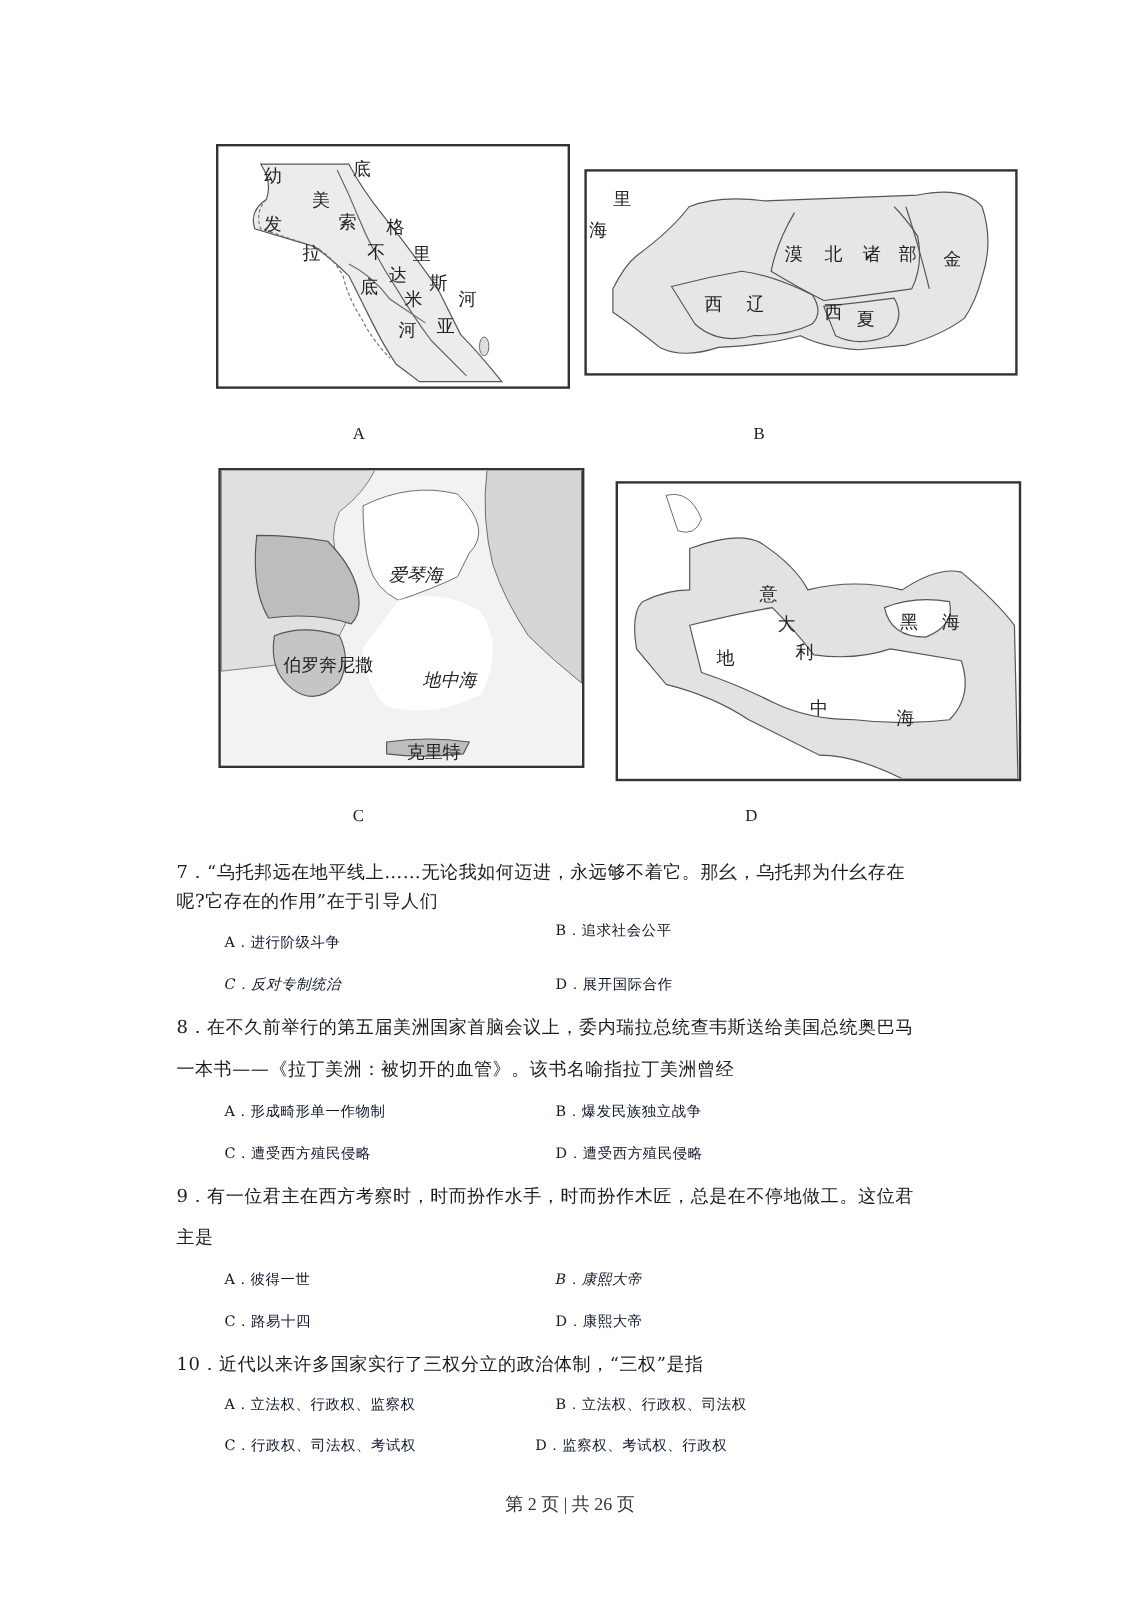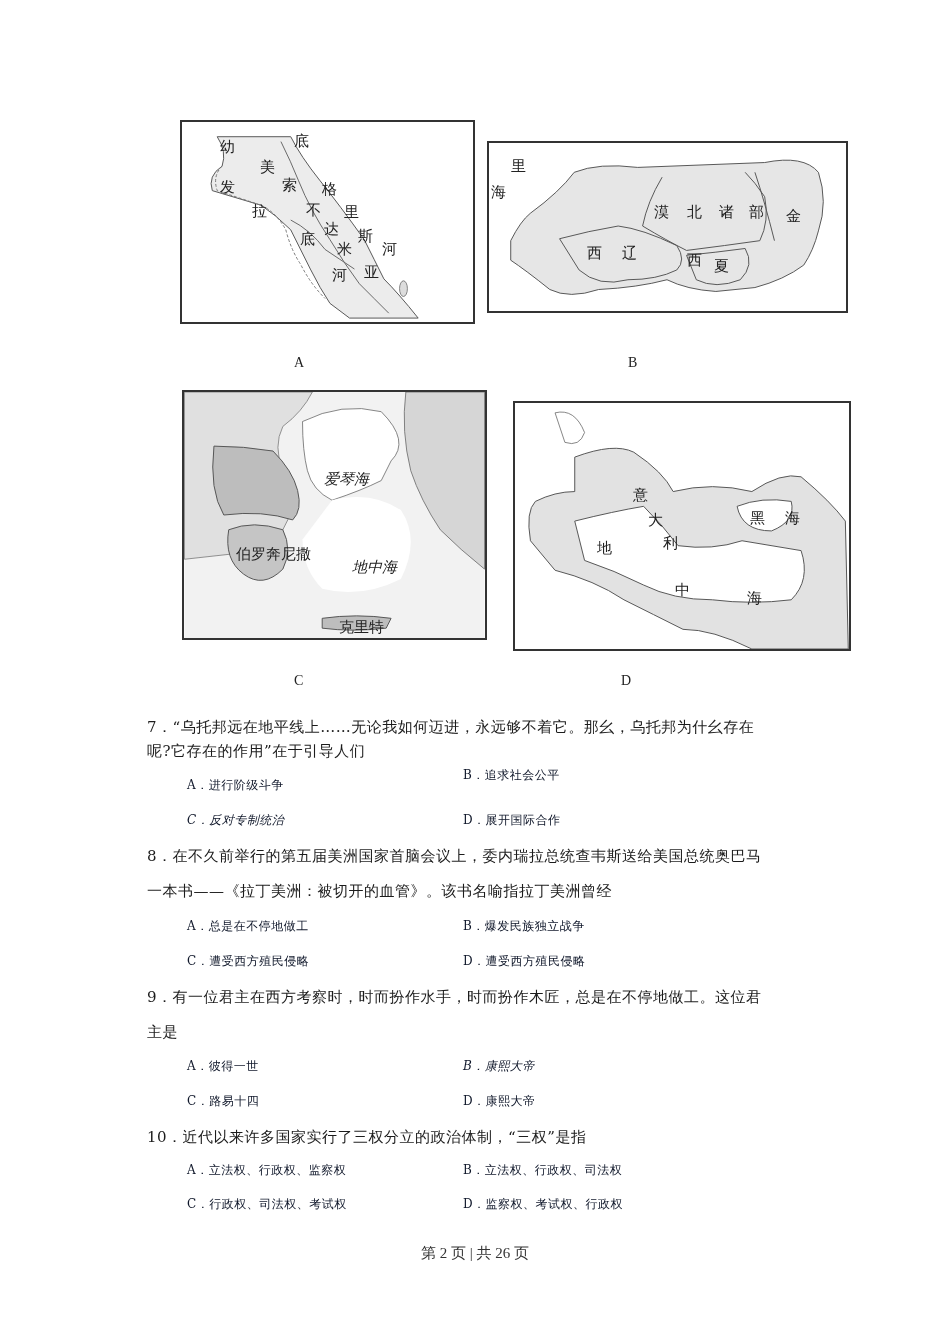--- a/index.html
+++ b/index.html
@@ -105,31 +105,31 @@
 
 <div class="q" style="top:720px;">7．“乌托邦远在地平线上……无论我如何迈进，永远够不着它。那幺，乌托邦为什幺存在</div>
 <div class="q" style="top:744px;">呢?它存在的作用”在于引导人们</div>
 <div class="opt" style="left:177px;top:779px;">A．进行阶级斗争</div>
 <div class="opt" style="left:453px;top:769px;text-align:center;">B．追求社会公平</div>
 <div class="opt" style="left:177px;top:814px;font-style:italic;">C．反对专制统治</div>
 <div class="opt" style="left:453px;top:814px;">D．展开国际合作</div>
 
 <div class="q" style="top:849px;text-align:right;">8．在不久前举行的第五届美洲国家首脑会议上，委内瑞拉总统查韦斯送给美国总统奥巴马</div>
 <div class="q" style="top:884px;">一本书——《拉丁美洲：被切开的血管》。该书名喻指拉丁美洲曾经</div>
-<div class="opt" style="left:177px;top:920px;">A．总是在不停地做工</div>
+<div class="opt" style="left:177px;top:920px;">A．形成畸形单一作物制</div>
 <div class="opt" style="left:453px;top:920px;">B．爆发民族独立战争</div>
 <div class="opt" style="left:177px;top:955px;">C．遭受西方殖民侵略</div>
 <div class="opt" style="left:453px;top:955px;">D．遭受西方殖民侵略</div>
 
 <div class="q" style="top:990px;">9．有一位君主在西方考察时，时而扮作水手，时而扮作木匠，总是在不停地做工。这位君</div>
 <div class="q" style="top:1025px;font-family:Liberation Serif, serif;">主是</div>
 <div class="opt" style="left:177px;top:1060px;">A．彼得一世</div>
 <div class="opt" style="left:453px;top:1060px;font-style:italic;">B．康熙大帝</div>
 <div class="opt" style="left:177px;top:1095px;">C．路易十四</div>
 <div class="opt" style="left:453px;top:1095px;">D．康熙大帝</div>
 
 <div class="q" style="top:1130px;">10．近代以来许多国家实行了三权分立的政治体制，“三权”是指</div>
 <div class="opt" style="left:177px;top:1164px;">A．立法权、行政权、监察权</div>
 <div class="opt" style="left:453px;top:1164px;">B．立法权、行政权、司法权</div>
 <div class="opt" style="left:177px;top:1198px;">C．行政权、司法权、考试权</div>
-<div class="opt" style="left:453px;top:1198px;text-align:right;">D．监察权、考试权、行政权</div>
+<div class="opt" style="left:436px;top:1198px;text-align:right;">D．监察权、考试权、行政权</div>
 
 <div class="footer">第 2 页 | 共 26 页</div>
 
 </body></html>

